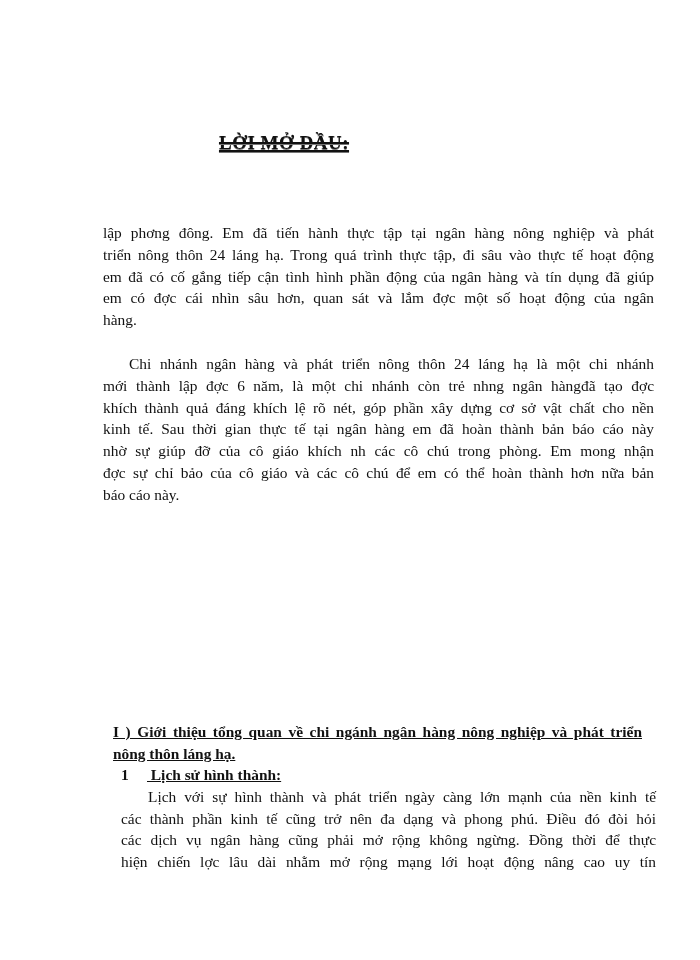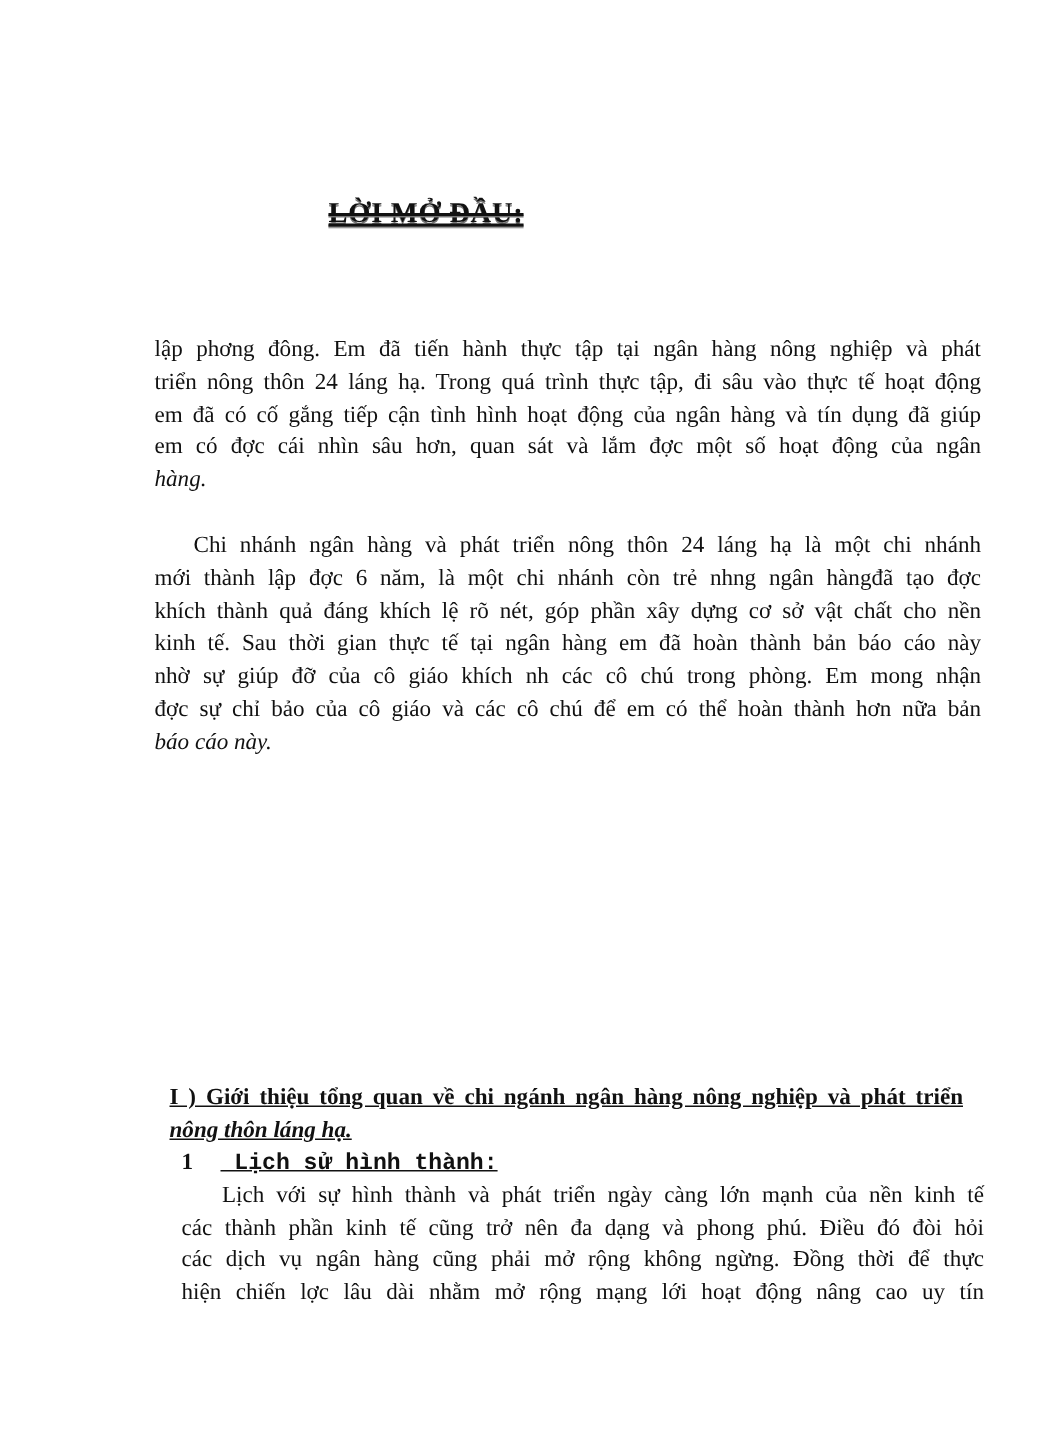--- a/index.html
+++ b/index.html
@@ -43,21 +43,20 @@
     .line {
       display: block;
       height: 21.8px;
       line-height: 21.8px;
       white-space: nowrap;
       text-align: justify;
       text-align-last: justify;
     }
     .line.last {
       text-align-last: left;
-      font-style: italic;
     }
     .line.indent1 { padding-left: 37px; }
     .line.indent2 { padding-left: 26px; }
 
     .section-heading {
       position: absolute;
       left: 98px;
       width: 544px;
       font-size: 15.4px;
       font-weight: bold;
@@ -69,41 +68,41 @@
     .subheading {
       position: absolute;
       left: 121px;
       top: 764px;
       font-size: 15.4px;
       font-weight: bold;
       line-height: 21px;
       white-space: nowrap;
     }
     .subheading .num { display: inline-block; width: 26px; text-decoration: none; }
-    .subheading .label { text-decoration: underline; font-family: Liberation Mono, monospace; }
+    .subheading .label { text-decoration: underline; }
 
     .para2 {
       position: absolute;
       left: 121px;
       width: 535px;
       font-size: 15.4px;
     }
     .para2 .line { height: 21.5px; line-height: 21.5px; }
   </style>
 </head>
 <body>
 
 <div class="page">
 
   <div class="title">LỜI MỞ ĐẦU:</div>
 
   <div class="para" style="top:222px;">
     <span class="line">lập phơng   đông. Em đã tiến hành thực tập tại ngân hàng nông nghiệp và phát</span>
     <span class="line">triển nông thôn 24 láng hạ. Trong quá trình thực tập, đi sâu vào thực tế hoạt động</span>
-    <span class="line">em đã có cố gắng tiếp cận tình hình hoạt động của ngân hàng và tín dụng đã giúp</span>
+    <span class="line">em đã có cố gắng tiếp cận tình hình phần động của ngân hàng và tín dụng đã giúp</span>
     <span class="line">em có đợc   cái nhìn sâu hơn, quan sát và lắm đợc   một số hoạt động của ngân</span>
     <span class="line last">hàng.</span>
   </div>
 
   <div class="para" style="top:353px;">
     <span class="line indent2">Chi nhánh ngân hàng và phát triển nông thôn 24 láng hạ là một chi nhánh</span>
     <span class="line">mới thành lập đợc   6 năm, là một chi nhánh còn trẻ nhng   ngân hàngđã tạo đợc</span>
     <span class="line">khích thành quả đáng khích lệ rõ nét, góp phần xây dựng cơ sở vật chất cho nền</span>
     <span class="line">kinh tế. Sau thời gian thực tế tại ngân hàng em đã hoàn thành bản báo cáo này</span>
     <span class="line">nhờ sự giúp đỡ của cô giáo  khích nh   các cô chú trong phòng. Em mong nhận</span>

